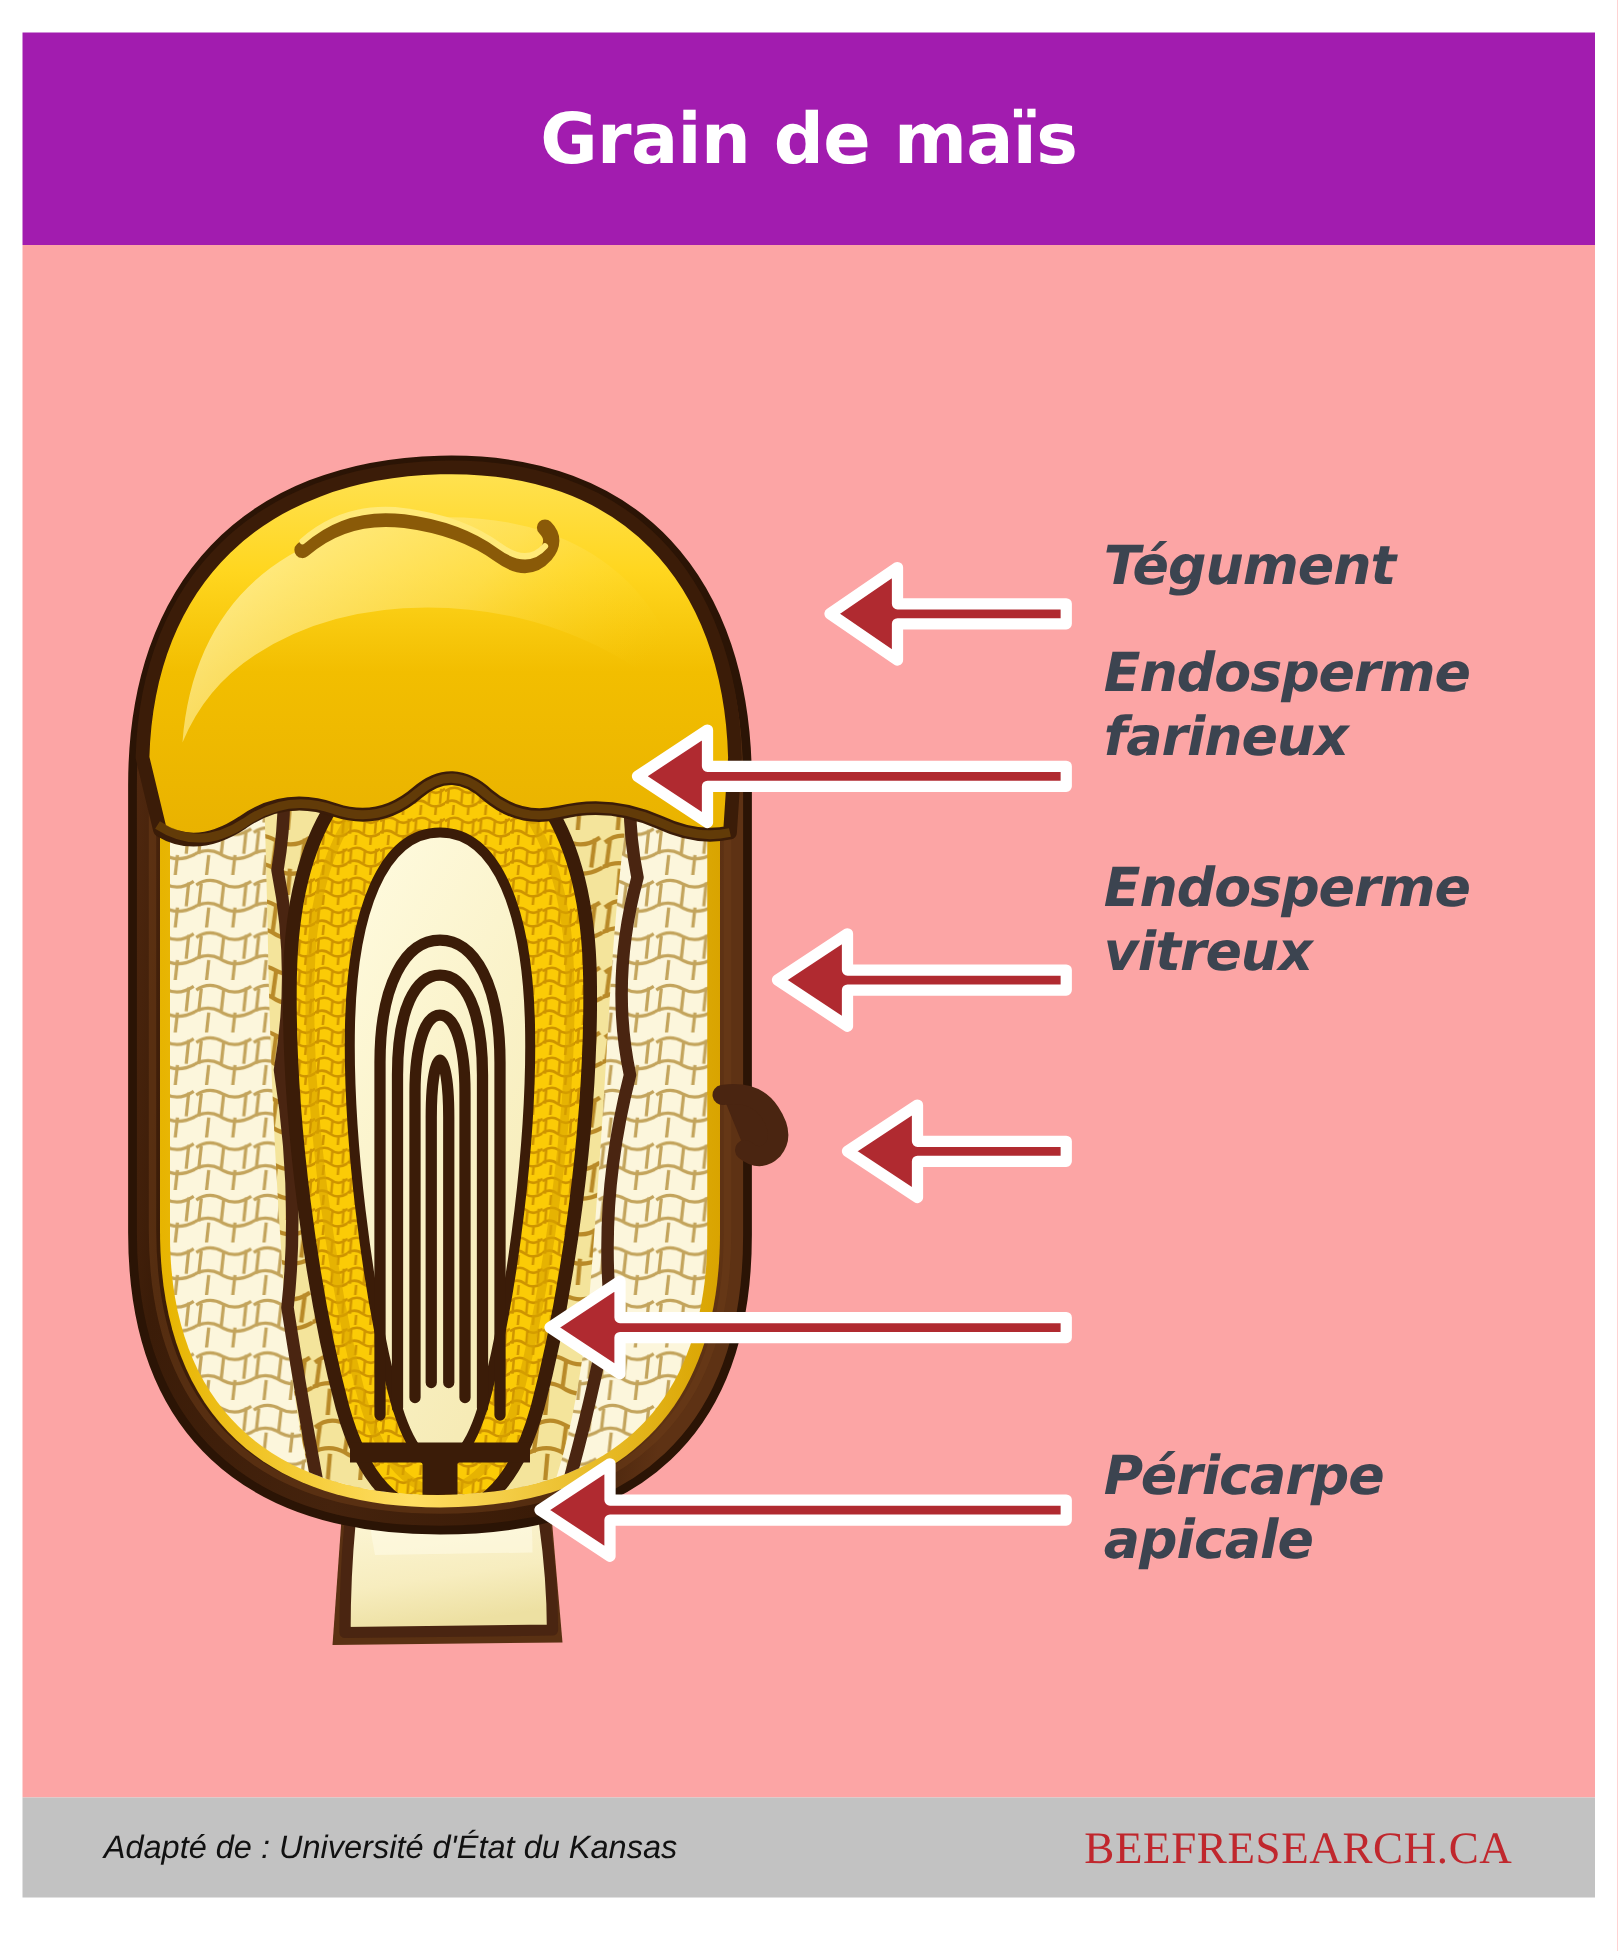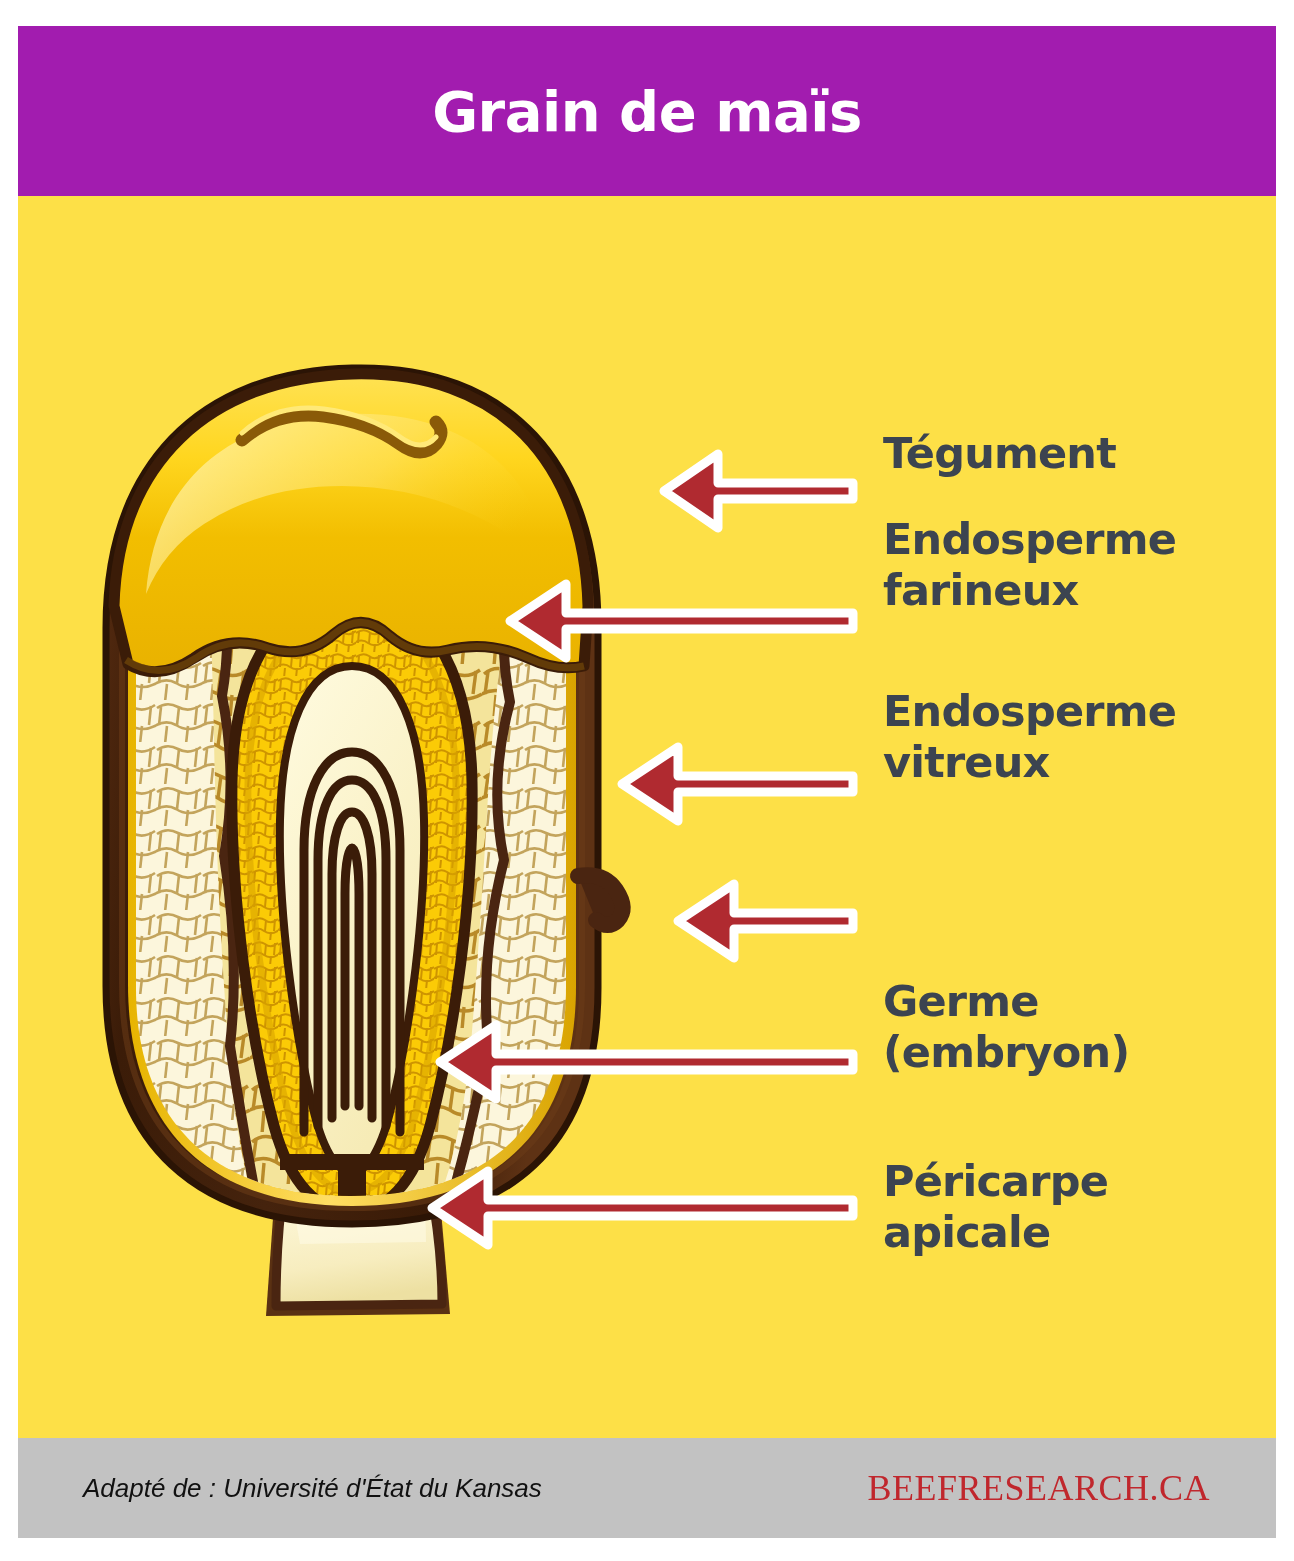--- a/index.html
+++ b/index.html
@@ -24,26 +24,27 @@
     color:#ffffff;
     font-size:56px;
     font-weight:bold;
     letter-spacing:-0.5px;
     font-family:"DejaVu Sans", sans-serif;
   }
 
   
   .stage{
     position:absolute;left:0;top:170px;width:1258px;height:1242px;
-    background:#fde047;
+    background:#fca5a5;
+    font-style:italic;
   }
 
   
   .footer{
-    position:absolute;left:0;top:1412px;width:1258px;height:100px;
+    position:absolute;left:0;top:1412px;width:1258px;height:80px;
     background:#C2C2C2;
   }
   .footer-credit{
     position:absolute;left:65px;top:50%;transform:translateY(-50%);
     font-style:italic;font-size:26px;color:#111;
     font-family:"Liberation Sans", sans-serif;
     white-space:nowrap;
   }
   .footer-logo{
     position:absolute;right:66px;top:50%;transform:translateY(-50%);
@@ -371,22 +372,20 @@
         </g>
       </g>
     </svg>
 
     <div class="labels">
       <div class="label" style="top:232px">Tégument</div>
       <div class="label" style="top:318px">Endosperme
 farineux</div>
       <div class="label" style="top:490px">Endosperme
 vitreux</div>
-      <div class="label" style="top:780px">Germe
-(embryon)</div>
       <div class="label" style="top:960px">Péricarpe
 apicale</div>
     </div>
 
   </div>
 
   <div class="footer">
     <div class="footer-credit">Adapté de : Université d'État du Kansas</div>
     <div class="footer-logo">BEEFRESEARCH.CA</div>
   </div>

